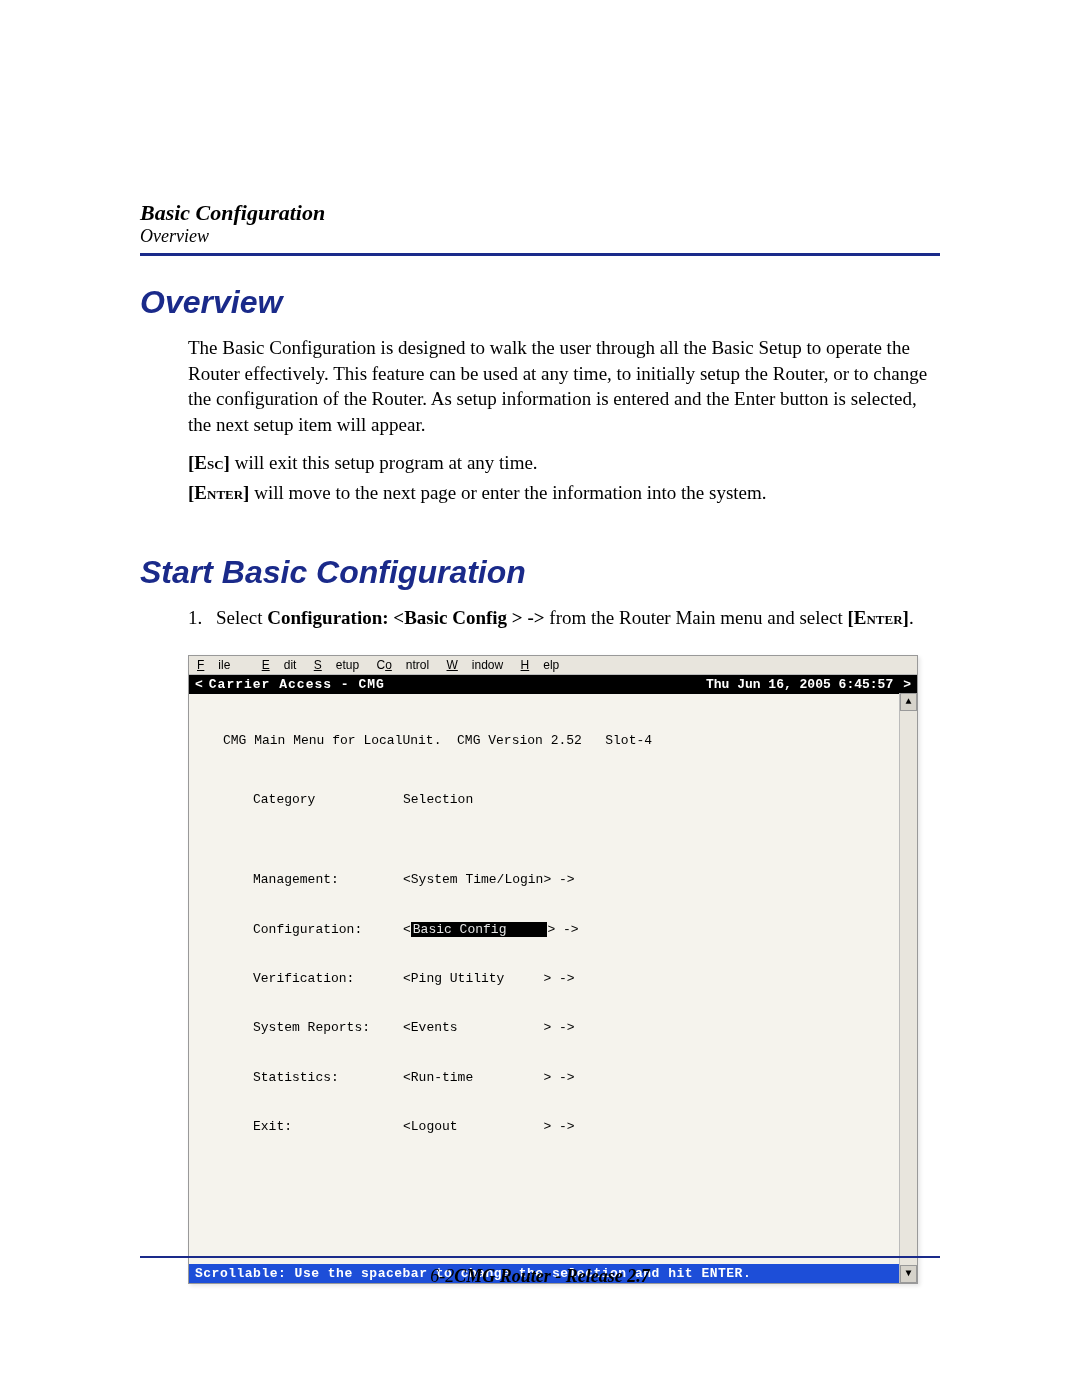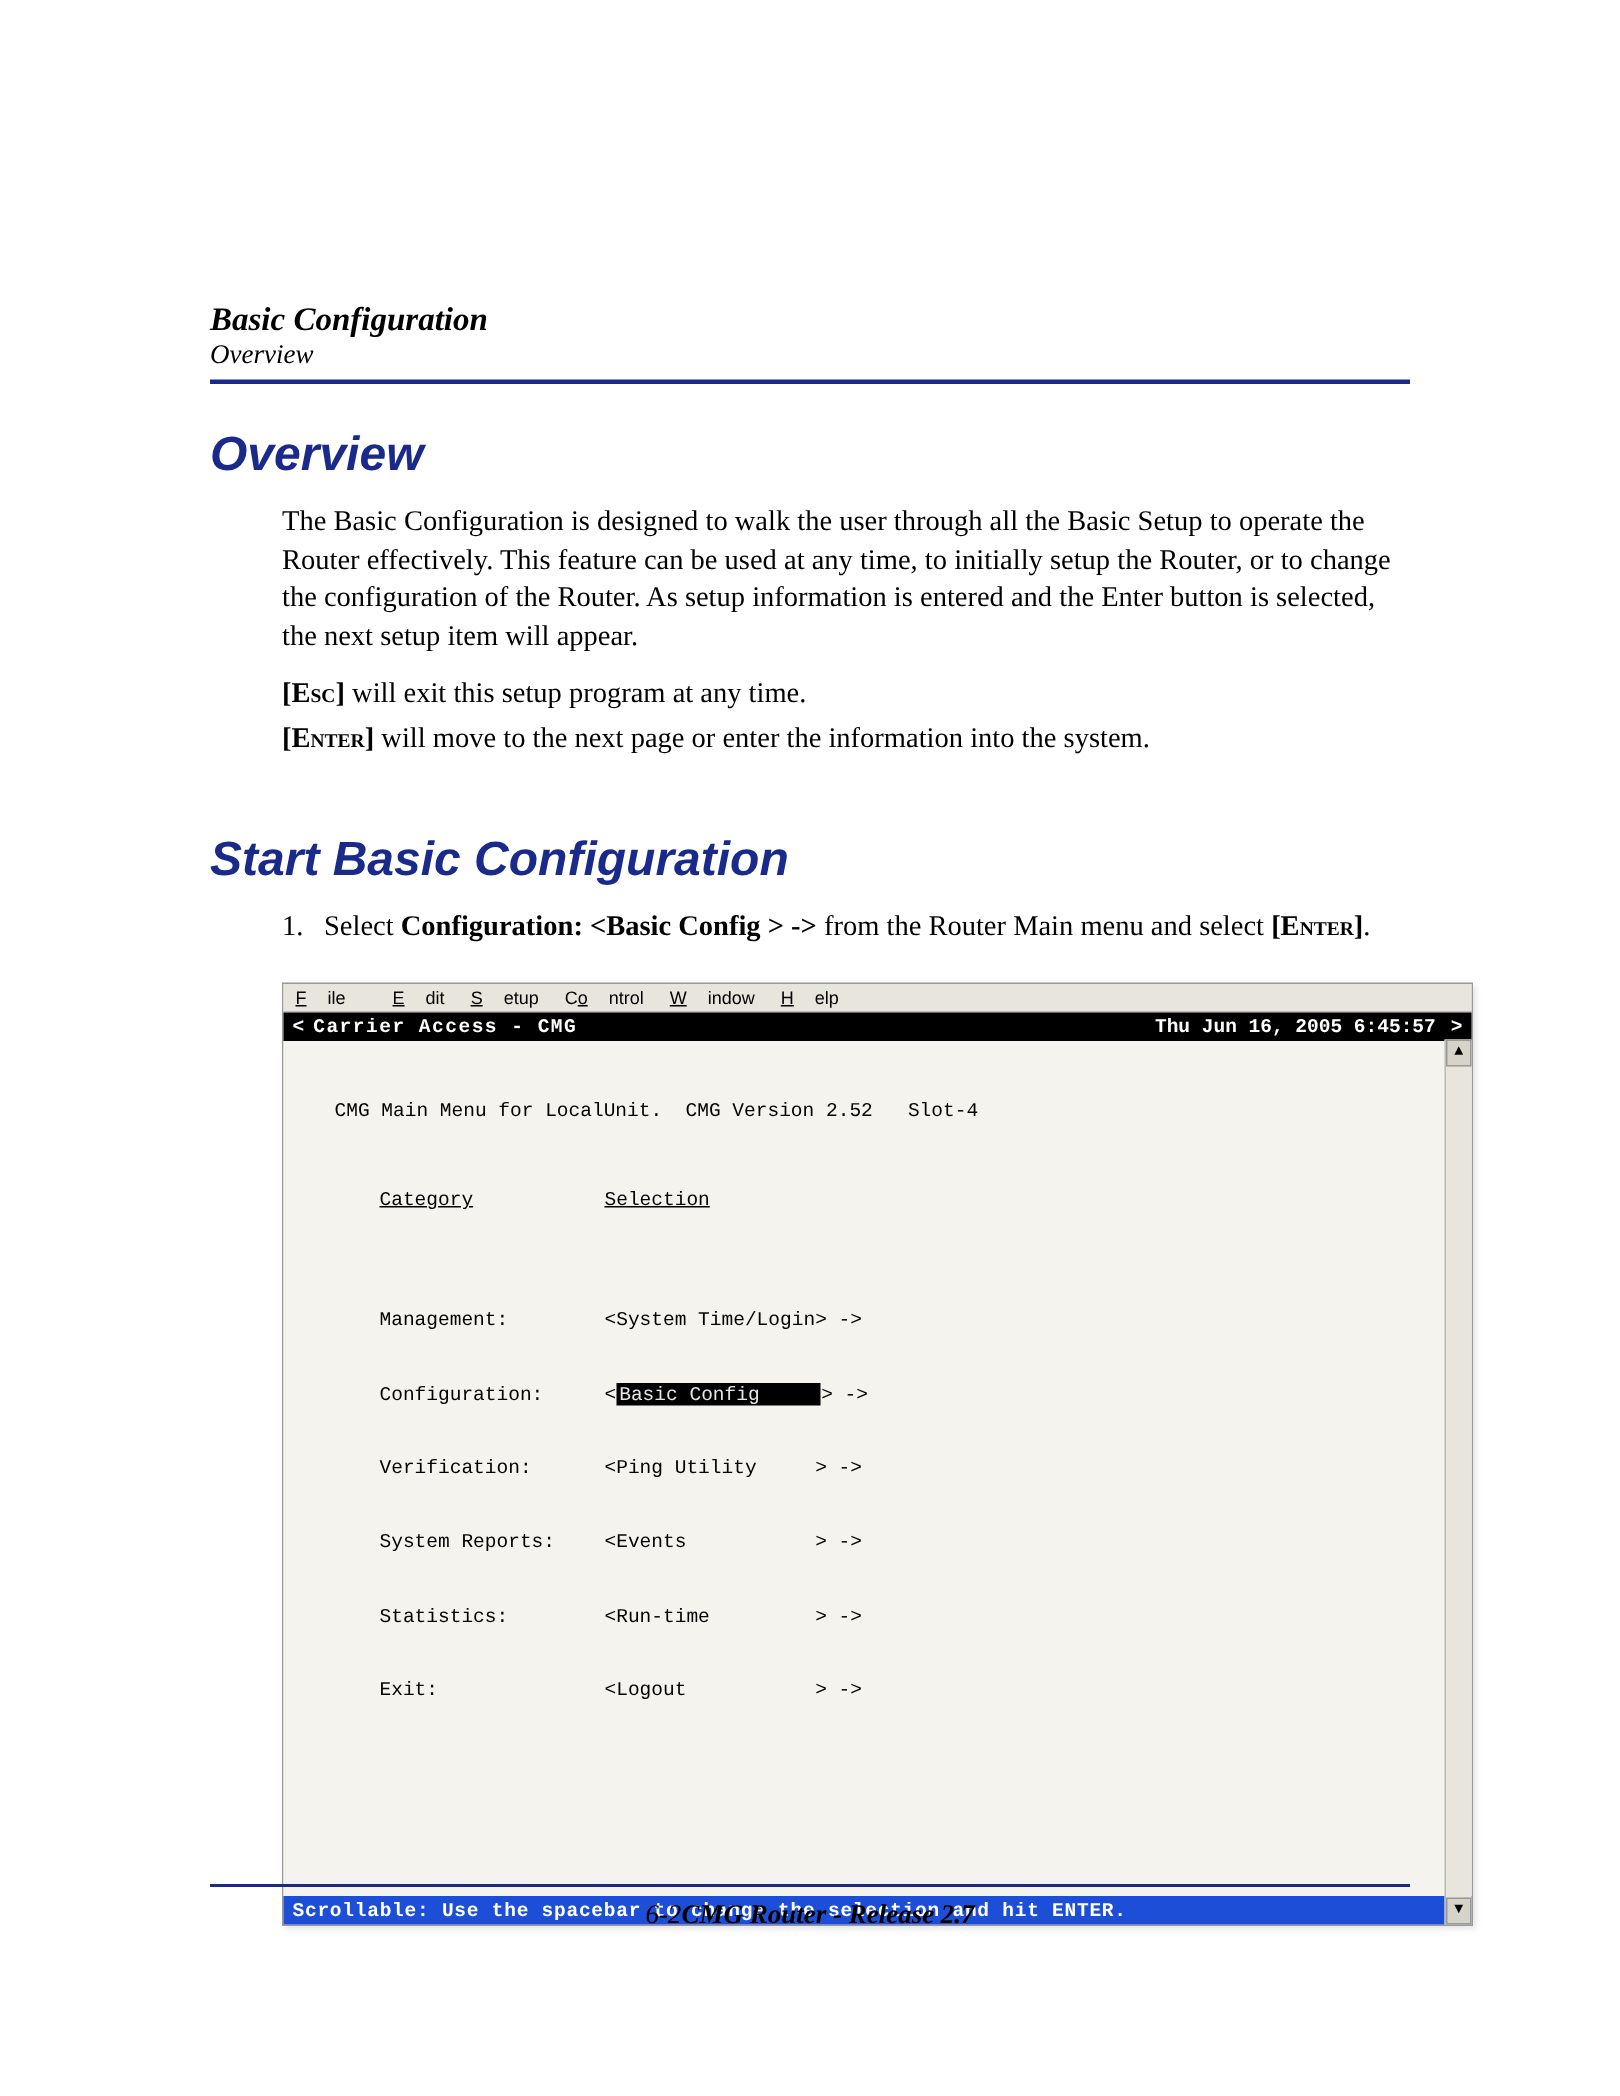--- a/index.html
+++ b/index.html
@@ -69,21 +69,21 @@
     }
     .step-num {
       min-width: 28px;
     }
     .step-body {
       flex: 1;
     }
     .bold { font-weight: bold; }
     .terminal {
       margin-left: 48px;
-      width: 794px;
+      width: 730px;
       background: #f5f3ed;
       border: 1px solid #999;
       font-family: 'Courier New', monospace;
       font-size: 13px;
       box-shadow: 2px 2px 4px rgba(0,0,0,0.1);
     }
     .term-menubar {
       background: #e8e5dd;
       padding: 2px 8px;
       font-family: Arial, sans-serif;
@@ -115,21 +115,21 @@
       padding: 6px 14px 10px 14px;
       background: #f5f3ed;
       line-height: 1.9;
       white-space: pre;
     }
     .term-row {
       display: flex;
     }
     .col-cat { width: 200px; padding-left: 50px; }
     .col-sel { flex: 1; }
-    .underline { text-decoration: underline; }
+    .underline { }
     .highlight {
       background: #000;
       color: #e5e5e5;
       padding: 0 2px;
     }
     .term-status {
       background: #1d4ed8;
       color: #fff;
       padding: 2px 6px;
       font-weight: bold;

